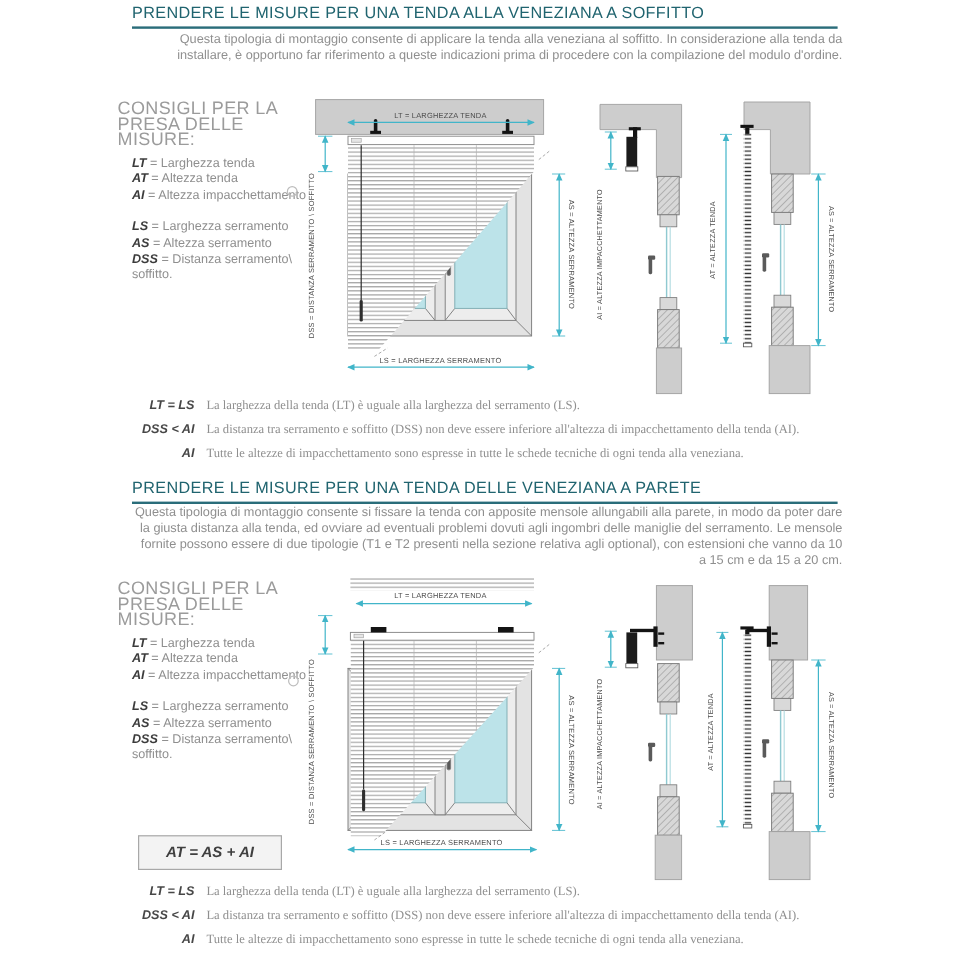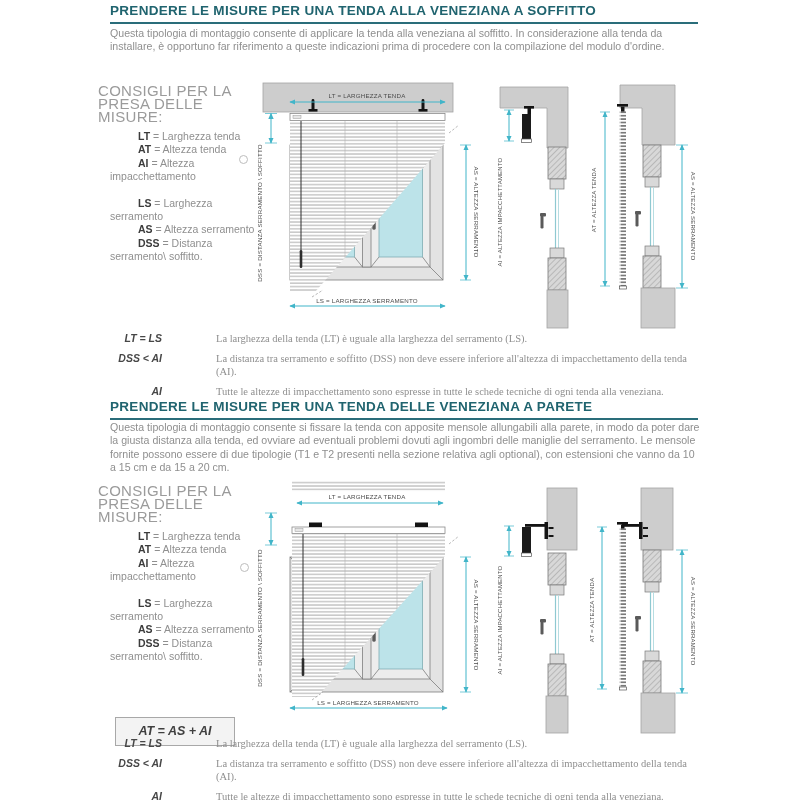--- a/index.html
+++ b/index.html
@@ -1,31 +1,31 @@
 <!DOCTYPE html>
 <html><head>
 <meta charset="utf-8">
 <style>
   html,body{margin:0;padding:0;background:#ffffff;}
   .page{position:relative;width:800px;height:800px;background:#fff;overflow:hidden;
         font-family:"Liberation Sans",sans-serif;}
-  .sec-title{position:absolute;left:110px;width:588px;font-size:13.5px;font-weight:bold;
+  .sec-title{position:absolute;left:110px;width:588px;font-size:13.5px;font-weight:normal;
              letter-spacing:.3px;color:#20646f;padding-bottom:4px;border-bottom:2px solid #2a6d7a;}
-  .intro{position:absolute;left:110px;width:592px;font-size:10.6px;line-height:13.4px;color:#8f8f8f;}
+  .intro{position:absolute;left:110px;width:592px;font-size:10.6px;line-height:13.4px;color:#8f8f8f;text-align:right;}
   .advice{position:absolute;left:98px;width:142px;font-size:15px;line-height:13px;
           color:#9b9b9b;letter-spacing:.3px;}
   .legend{position:absolute;left:110px;width:158px;}
   .lrow{font-size:10.5px;line-height:13.4px;color:#8f8f8f;}
   .lrow.gap{margin-top:13px;}
-  .abbr{font-weight:bold;color:#3c3c3c;margin-left:28px;}
+  .abbr{font-weight:bold;font-style:italic;color:#3c3c3c;}
   .formula{position:absolute;left:115px;width:118px;height:27px;background:#f3f3f3;
            border:1px solid #a8a8a8;text-align:center;line-height:27px;
            font-size:12.5px;font-weight:bold;font-style:italic;color:#3f3f3f;}
   .notes{position:absolute;left:100px;width:606px;}
-  .nrow{display:flex;margin-bottom:7px;font-size:10.5px;line-height:13px;gap:44px;}
+  .nrow{display:flex;margin-bottom:7px;font-size:10.5px;line-height:13px;}
   .nabbr{flex:none;width:62px;text-align:right;font-weight:bold;font-style:italic;
          color:#474747;margin-right:10px;white-space:nowrap;}
   .ntext{color:#8f8f8f;font-family:Liberation Serif, serif;}
   .circ{position:absolute;width:7px;height:7px;border:1px solid #bdbdbd;border-radius:50%;}
   svg{position:absolute;overflow:visible;}
   svg text{font-family:"Liberation Sans",sans-serif;letter-spacing:.2px;}
 </style>
 </head>
 <body>
 
@@ -212,21 +212,21 @@
 
   <div class="legend" style="top:530px">
     <div class="lrow"><span class="abbr">LT</span> <span>= Larghezza tenda</span></div>
     <div class="lrow"><span class="abbr">AT</span> <span>= Altezza tenda</span></div>
     <div class="lrow"><span class="abbr">AI</span> <span>= Altezza impacchettamento</span></div>
     <div class="lrow gap"><span class="abbr">LS</span> <span>= Larghezza serramento</span></div>
     <div class="lrow"><span class="abbr">AS</span> <span>= Altezza serramento</span></div>
     <div class="lrow"><span class="abbr">DSS</span> <span>= Distanza serramento\ soffitto.</span></div>
   </div>
 
-  <div class="formula" style="top:717px">AT = AS + AI</div>
+  <div class="formula" style="top:696px">AT = AS + AI</div>
   <div class="circ" style="left:240px;top:563px"></div>
 
   <svg style="left:245px;top:480px" width="240" height="252" viewBox="0 0 240 252">
     <rect x="47" y="1" width="153" height="11" fill="url(#slatP)"></rect>
     <g stroke="#7e7e7e" stroke-width="0.8" fill="none">
       <rect x="45" y="77" width="153" height="135" fill="#e3e3e3"></rect>
       <line x1="45" y1="77" x2="58" y2="90"></line>
         <line x1="198" y1="77" x2="185" y2="90"></line>
       <line x1="45" y1="212" x2="58" y2="199"></line>
         <line x1="198" y1="212" x2="185" y2="199"></line>

